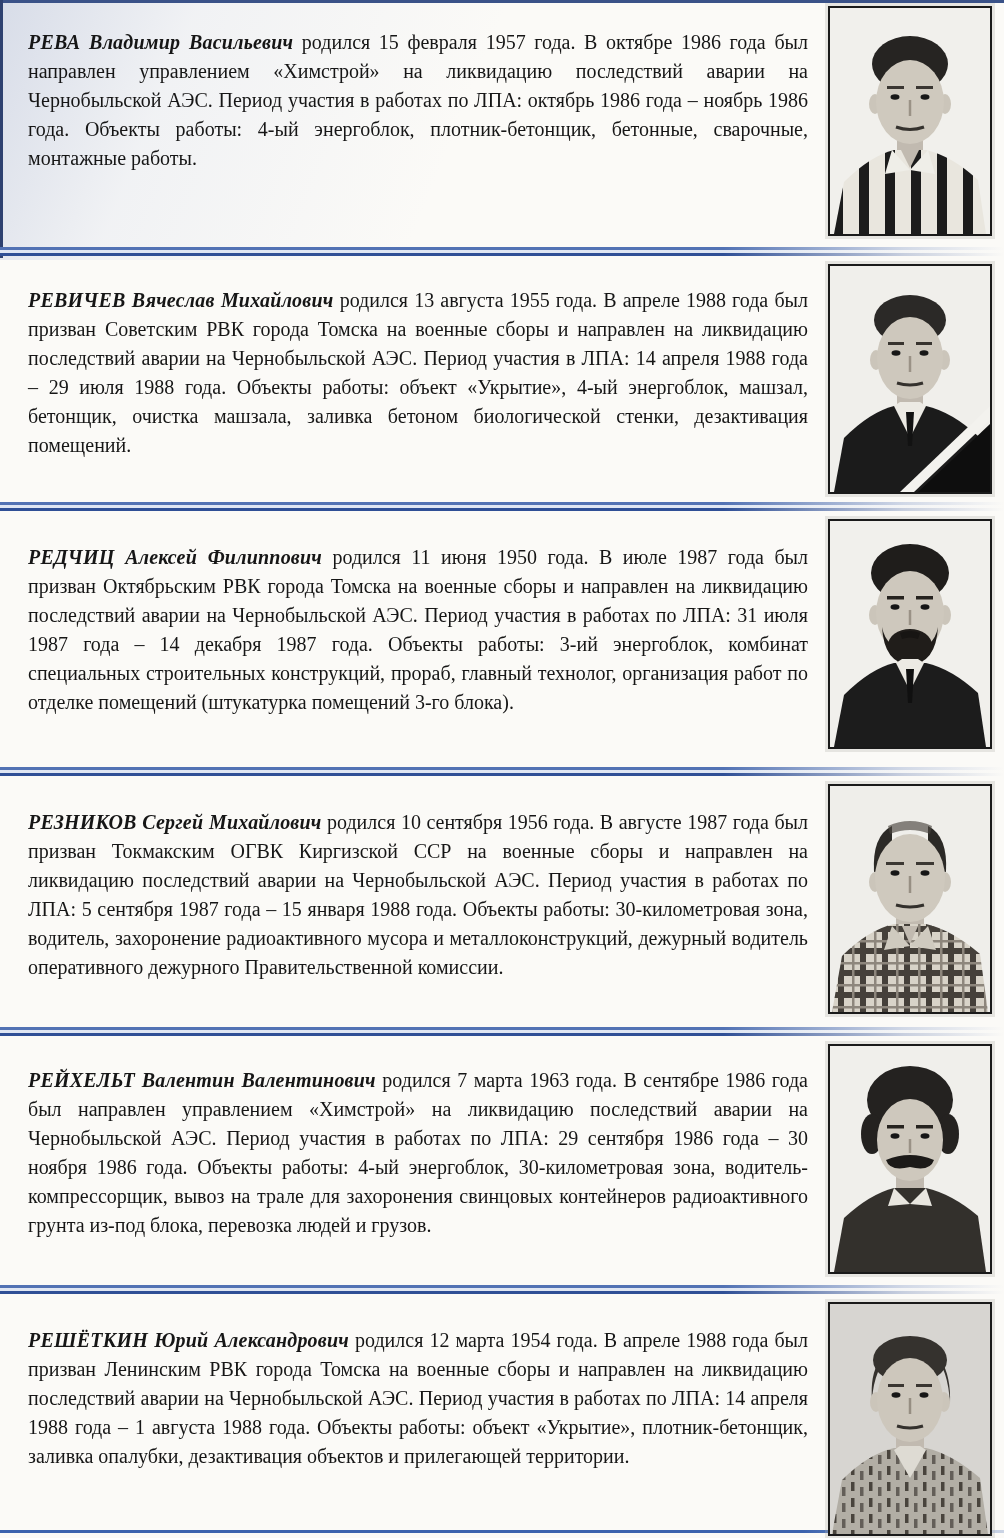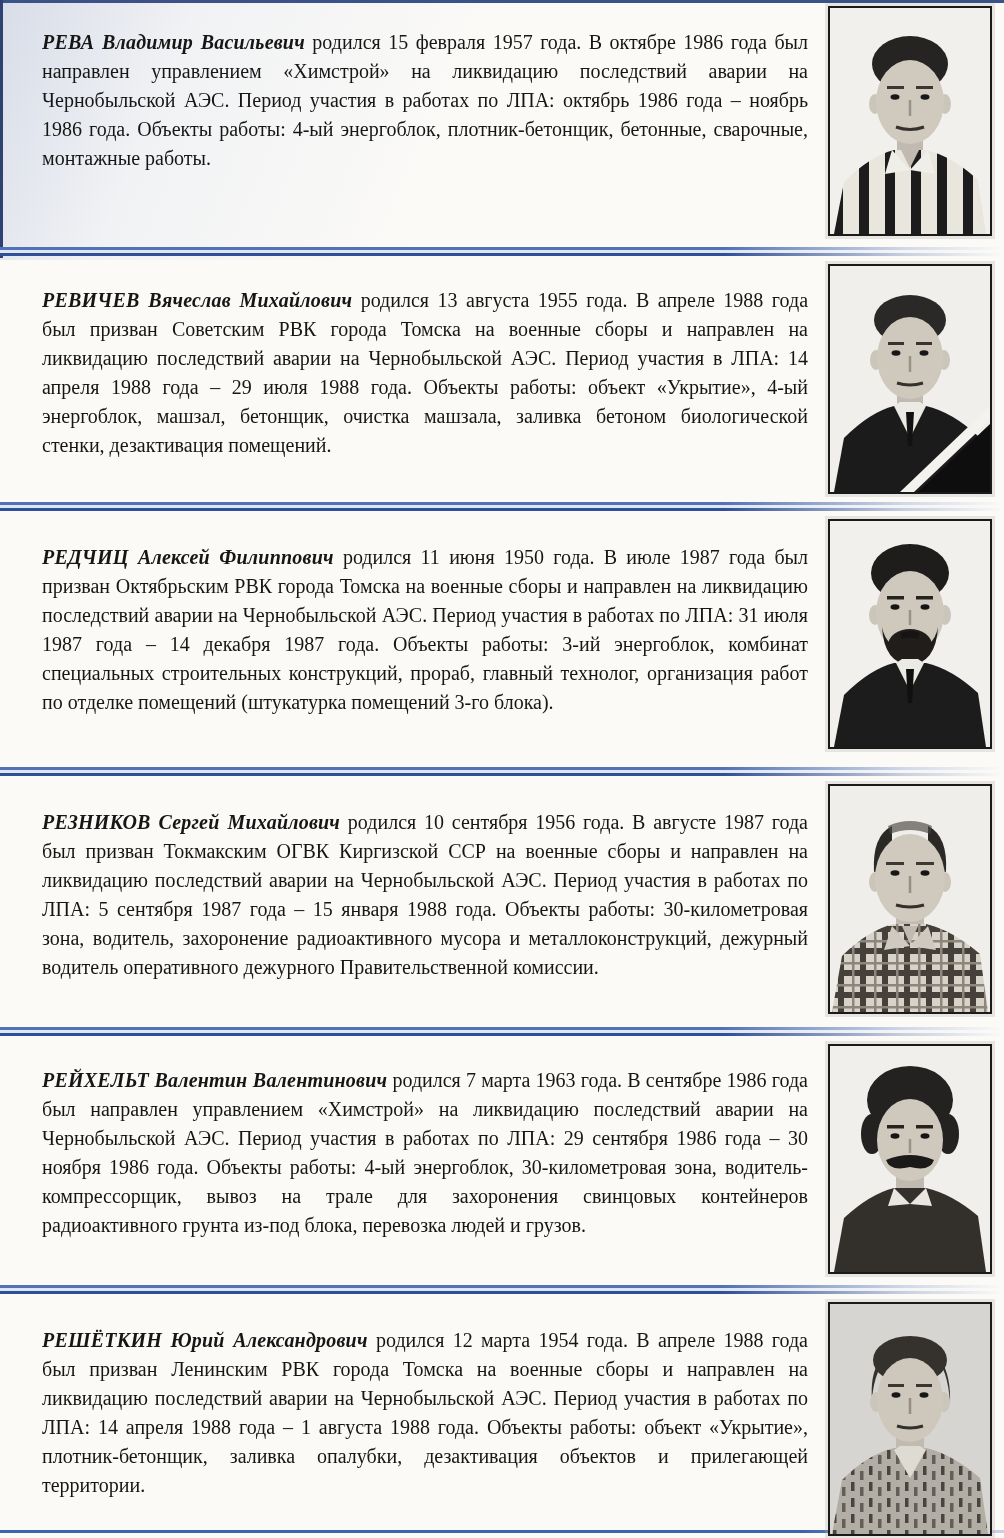--- a/index.html
+++ b/index.html
@@ -35,21 +35,21 @@
 
   .entries { position: relative; width: 100%; height: 100%; }
 
   .entry {
     display: flex;
     align-items: flex-start;
     width: 100%;
   }
   .bio {
     flex: 1;
-    padding: 28px 20px 0 42px;
+    padding: 28px 20px 0 28px;
     font-size: 20px;
     line-height: 29px;
     text-align: justify;
     text-align-last: left;
     color: #161616;
   }
   .bio .name {
     font-weight: bold;
     font-style: italic;
     letter-spacing: 0.2px;

